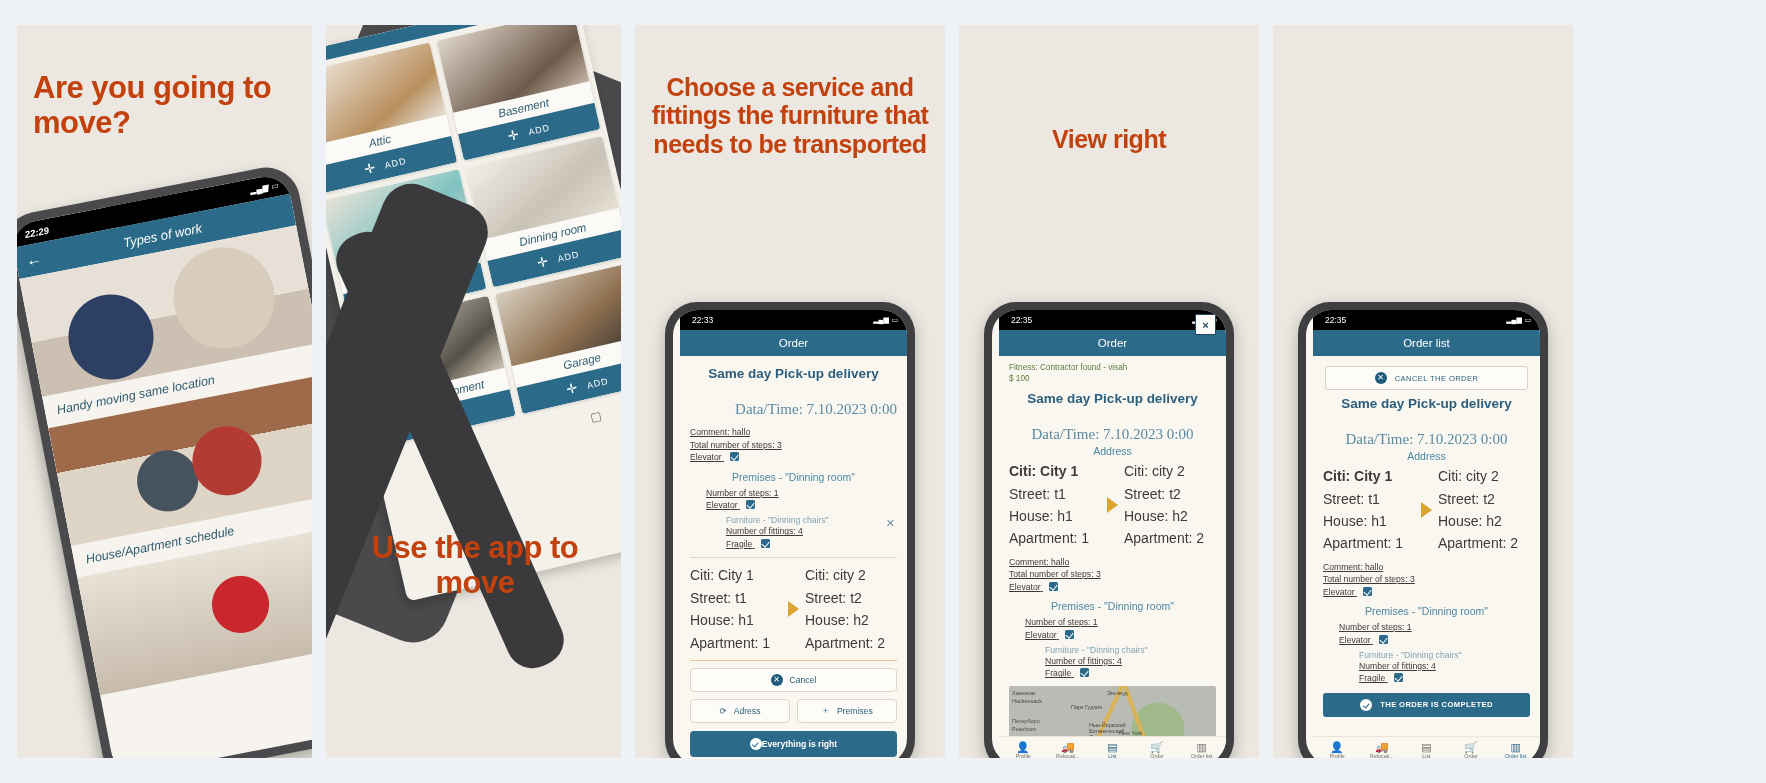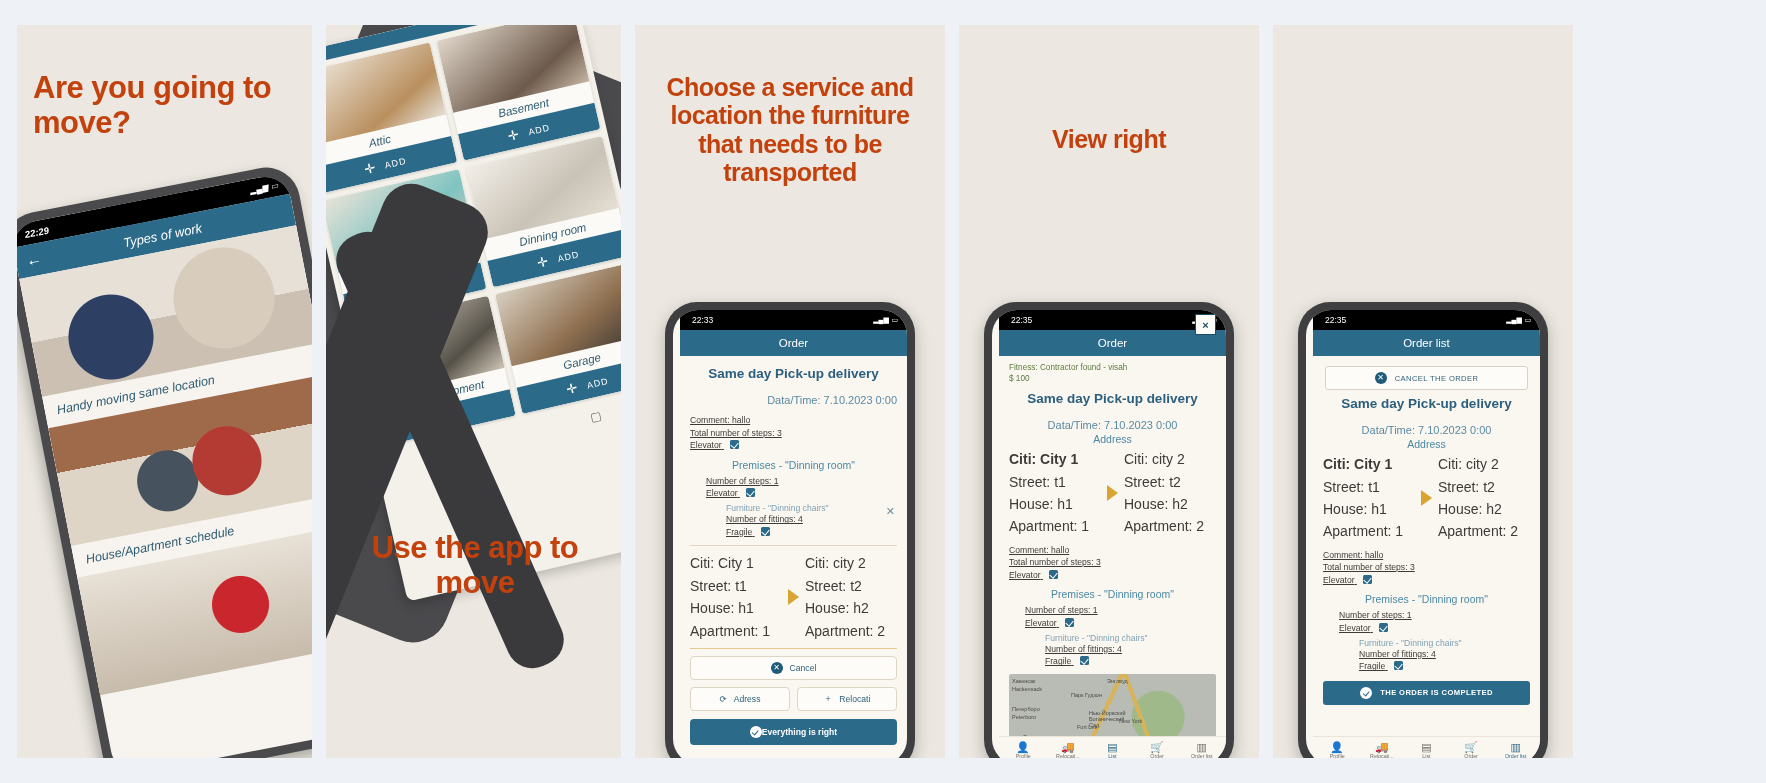--- a/index.html
+++ b/index.html
@@ -197,21 +197,21 @@
   .ab2 {
     background:#2c6a89; color:#fff; flex:0 0 26px;
     display:flex; align-items:center; justify-content:center;
     font-size:11.5px;
   }
   .body2 { flex:1; overflow:hidden; padding:6px 10px 0 10px; position:relative; }
   .ord-title {
     color:#2c5f7d; font-weight:bold; font-size:13.5px;
     text-align:center; line-height:1.2; margin-top:4px;
   }
-  .ord-dt { color:#5a8aa3; font-size:11px; text-align:right; margin-top:12px; }
+  .ord-dt { color:#5a8aa3; font-size:15px; text-align:right; margin-top:19px;font-family:Liberation Serif, serif; }
   .ord-dt.c { text-align:center; }
   .kv { font-size:8.6px; color:#3d3b37; line-height:1.45;text-decoration:underline; }
   .chk {
     display:inline-block; width:9px; height:9px;
     background:#2c6a89; border-radius:1.5px;
     position:relative; vertical-align:-1px; margin-left:6px;
   }
   .chk:after {
     content:""; position:absolute; left:2px; top:1px;
     width:4px; height:6px; border:1.6px solid #fff;
@@ -397,21 +397,21 @@
       </div>
     </div>
 
     <div class="diag-band" style="left:-40px;top:150px;width:110px;height:560px;transform:rotate(22deg);border-radius:30px;"></div>
     <div class="diag-band" style="left:95px;top:190px;width:58px;height:470px;transform:rotate(-24deg);border-radius:26px;"></div>
 
     <div class="headline h-center p2-title">Use the app to move</div>
   </div>
 
   <div class="panel p3">
-    <div class="headline h-center p3-title">Choose a service and location the furniture that needs to be transported</div>
+    <div class="headline h-center p3-title">Choose a service and fittings the furniture that needs to be transported</div>
 
     <div class="phone-c">
       <div class="screen">
         <div class="sb2">
           <span>22:33</span>
           <span class="notch2"></span>
           <span class="ic">
             <span>▂▄▆</span>
             <span>▭</span>
           </span>
@@ -469,21 +469,21 @@
             <span class="circ-x">✕</span>
             <span>Cancel</span>
           </div>
           <div class="btn-row">
             <div class="btn-o">
               <span>⟳</span>
               <span>Adress</span>
             </div>
             <div class="btn-o">
               <span>＋</span>
-              <span>Relocati</span>
+              <span>Premises</span>
             </div>
           </div>
           <div class="btn-primary">
             <span class="circ-chk"></span>
             <span>Everything is right</span>
           </div>
         </div>
       </div>
     </div>
   </div>

